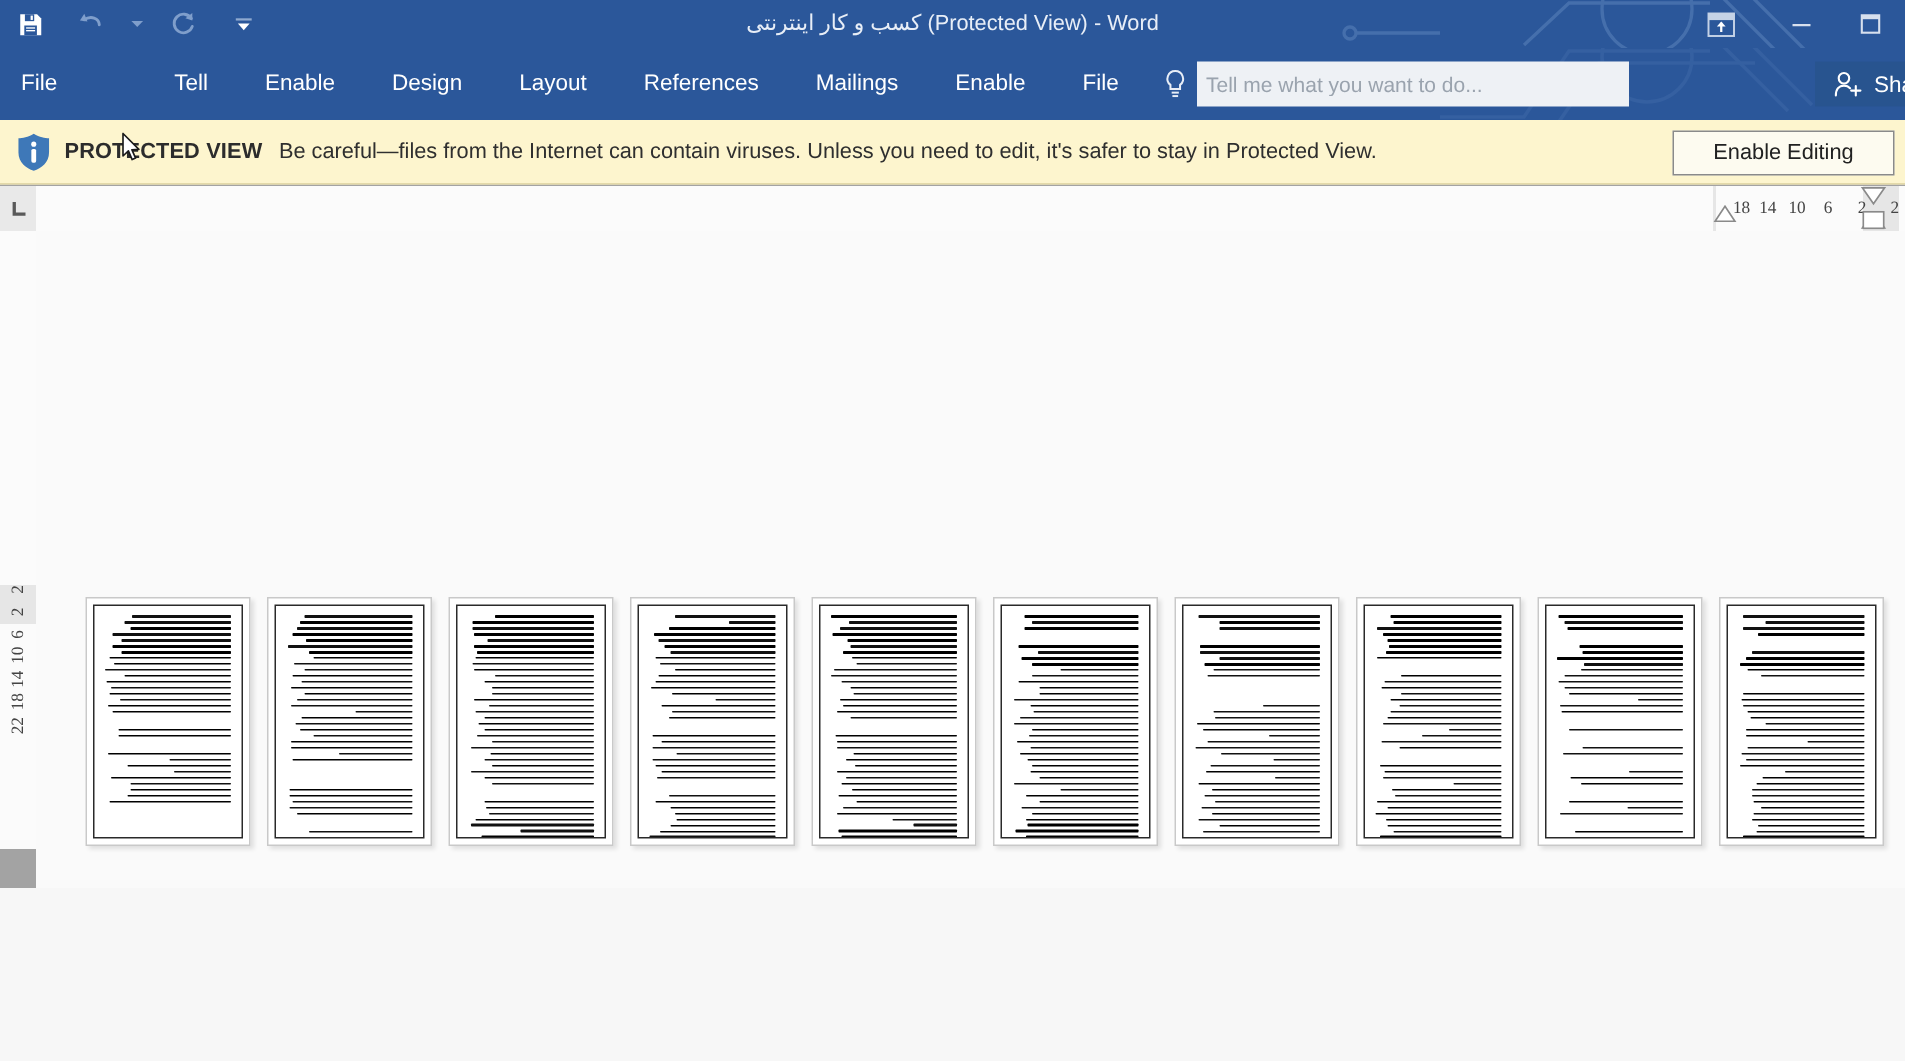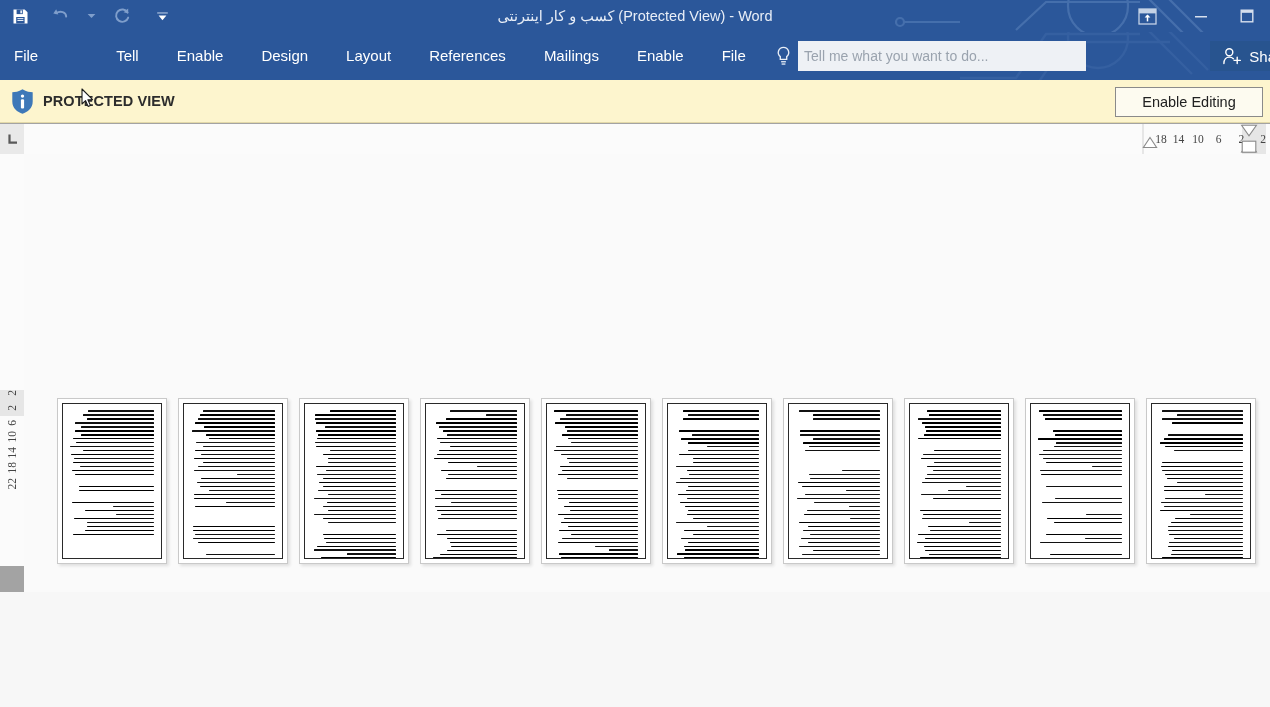--- a/index.html
+++ b/index.html
@@ -261,20 +261,21 @@
   <div class="pvbar">
     <div class="pv-shield">
       <svg width="23" height="27" viewBox="0 0 23 27">
         <path d="M11.5 1.2 C7.6 3.6 4 4.2 1.3 4.2 L1.3 13.6 C1.3 20.3 6.4 24.2 11.5 25.8
                  C16.6 24.2 21.7 20.3 21.7 13.6 L21.7 4.2 C19 4.2 15.4 3.6 11.5 1.2 Z" fill="#3e78b8"></path>
         <circle cx="11.5" cy="8.1" r="1.7" fill="#ffffff"></circle>
         <rect x="9.9" y="11.3" width="3.2" height="9.2" rx="1.1" fill="#ffffff"></rect>
       </svg>
     </div>
     <div class="pv-strong">PROTECTED VIEW</div>
+    <div class="pv-msg">Be careful—files from the Internet can contain viruses. Unless you need to edit, it's safer to stay in Protected View.</div>
     <div class="pv-enable">Enable Editing</div>
   </div>
 
   <div class="ruler-corner">
     <svg width="13" height="13" viewBox="0 0 13 13">
       <path d="M2.4 1.6 L4.6 1.6 L4.6 8.6 L11 8.6 L11 10.8 L2.4 10.8 Z" fill="#595959"></path>
     </svg>
   </div>
 
   <div class="hruler">

